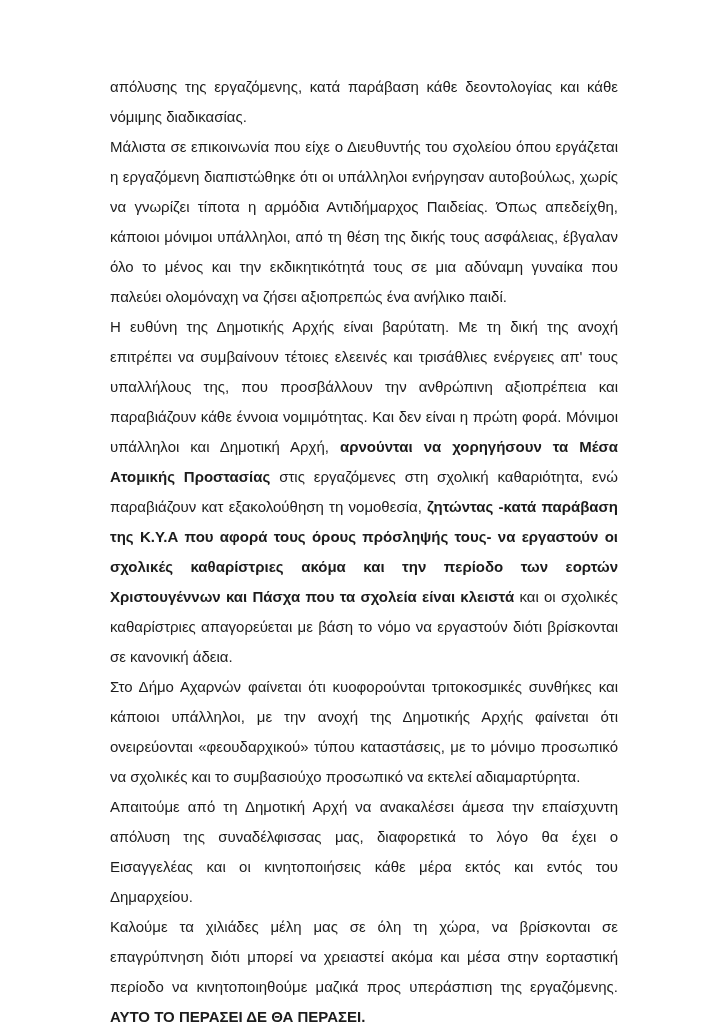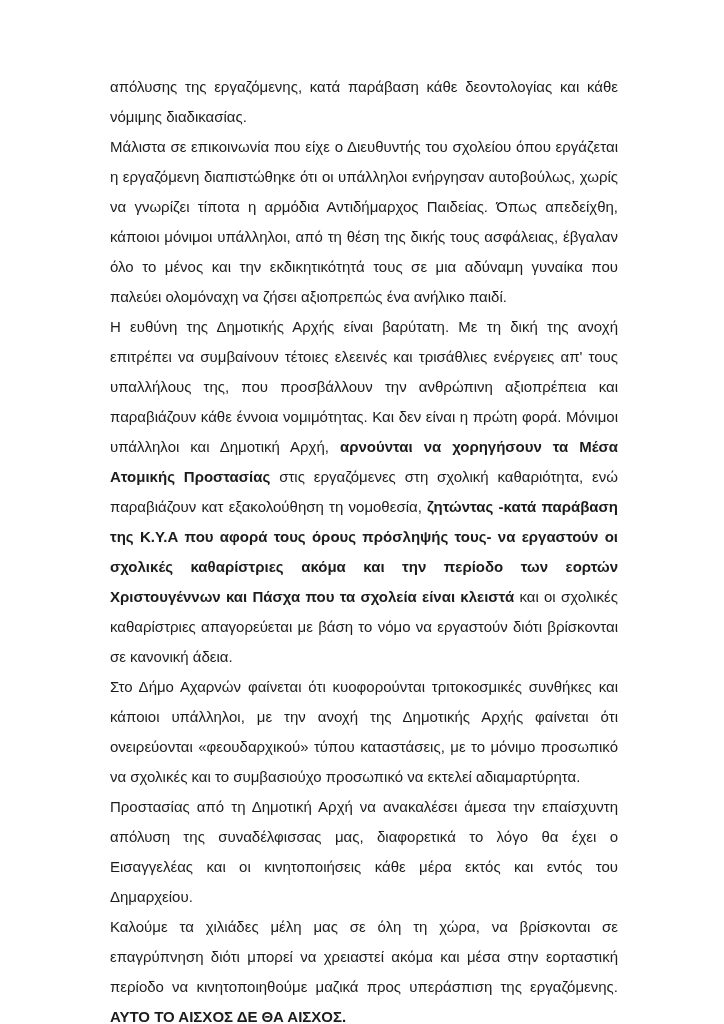--- a/index.html
+++ b/index.html
@@ -35,17 +35,17 @@
 <div class="page">
 
   <p class="para"><span>απόλυσης της εργαζόμενης, κατά παράβαση κάθε δεοντολογίας και κάθε νόμιμης διαδικασίας.</span></p>
 
   <p class="para"><span>Μάλιστα σε επικοινωνία που είχε ο Διευθυντής του σχολείου όπου εργάζεται η εργαζόμενη διαπιστώθηκε ότι οι υπάλληλοι ενήργησαν αυτοβούλως, χωρίς να γνωρίζει τίποτα η αρμόδια Αντιδήμαρχος Παιδείας. Όπως απεδείχθη, κάποιοι μόνιμοι υπάλληλοι, από τη θέση της δικής τους ασφάλειας, έβγαλαν όλο το μένος και την εκδικητικότητά τους σε μια αδύναμη γυναίκα που παλεύει ολομόναχη να ζήσει αξιοπρεπώς ένα ανήλικο παιδί.</span></p>
 
   <p class="para"><span>Η ευθύνη της Δημοτικής Αρχής είναι βαρύτατη. Με τη δική της ανοχή επιτρέπει να συμβαίνουν τέτοιες ελεεινές και τρισάθλιες ενέργειες απ' τους υπαλλήλους της, που προσβάλλουν την ανθρώπινη αξιοπρέπεια και παραβιάζουν κάθε έννοια νομιμότητας. Και δεν είναι η πρώτη φορά. Μόνιμοι υπάλληλοι και Δημοτική Αρχή, </span><span class="b">αρνούνται να χορηγήσουν τα Μέσα Ατομικής Προστασίας</span><span> στις εργαζόμενες στη σχολική καθαριότητα, ενώ παραβιάζουν κατ εξακολούθηση τη νομοθεσία, </span><span class="b">ζητώντας -κατά παράβαση της Κ.Υ.Α που αφορά τους όρους πρόσληψής τους- να εργαστούν οι σχολικές καθαρίστριες ακόμα και την περίοδο των εορτών Χριστουγέννων και Πάσχα που τα σχολεία είναι κλειστά</span><span> και οι σχολικές καθαρίστριες απαγορεύεται με βάση το νόμο να εργαστούν διότι βρίσκονται σε κανονική άδεια.</span></p>
 
   <p class="para"><span>Στο Δήμο Αχαρνών φαίνεται ότι κυοφορούνται τριτοκοσμικές συνθήκες και κάποιοι υπάλληλοι, με την ανοχή της Δημοτικής Αρχής φαίνεται ότι ονειρεύονται «φεουδαρχικού» τύπου καταστάσεις, με το μόνιμο προσωπικό να σχολικές και το συμβασιούχο προσωπικό να εκτελεί αδιαμαρτύρητα.</span></p>
 
-  <p class="para"><span>Προστασίας από τη Δημοτική Αρχή να ανακαλέσει άμεσα την επαίσχυντη απόλυση της συναδέλφισσας μας, διαφορετικά το λόγο θα έχει ο Εισαγγελέας και οι κινητοποιήσεις κάθε μέρα εκτός και εντός του Δημαρχείου.</span></p>
+  <p class="para"><span>Απαιτούμε από τη Δημοτική Αρχή να ανακαλέσει άμεσα την επαίσχυντη απόλυση της συναδέλφισσας μας, διαφορετικά το λόγο θα έχει ο Εισαγγελέας και οι κινητοποιήσεις κάθε μέρα εκτός και εντός του Δημαρχείου.</span></p>
 
-  <p class="para"><span>Καλούμε τα χιλιάδες μέλη μας σε όλη τη χώρα, να βρίσκονται σε επαγρύπνηση διότι μπορεί να χρειαστεί ακόμα και μέσα στην εορταστική περίοδο να κινητοποιηθούμε μαζικά προς υπεράσπιση της εργαζόμενης. </span><span class="b">ΑΥΤΟ ΤΟ ΑΙΣΧΟΣ ΔΕ ΘΑ ΑΙΣΧΟΣ.</span></p>
+  <p class="para"><span>Καλούμε τα χιλιάδες μέλη μας σε όλη τη χώρα, να βρίσκονται σε επαγρύπνηση διότι μπορεί να χρειαστεί ακόμα και μέσα στην εορταστική περίοδο να κινητοποιηθούμε μαζικά προς υπεράσπιση της εργαζόμενης. </span><span class="b">ΑΥΤΟ ΤΟ ΠΕΡΑΣΕΙ ΔΕ ΘΑ ΠΕΡΑΣΕΙ.</span></p>
 
 </div>
 
 </body></html>

